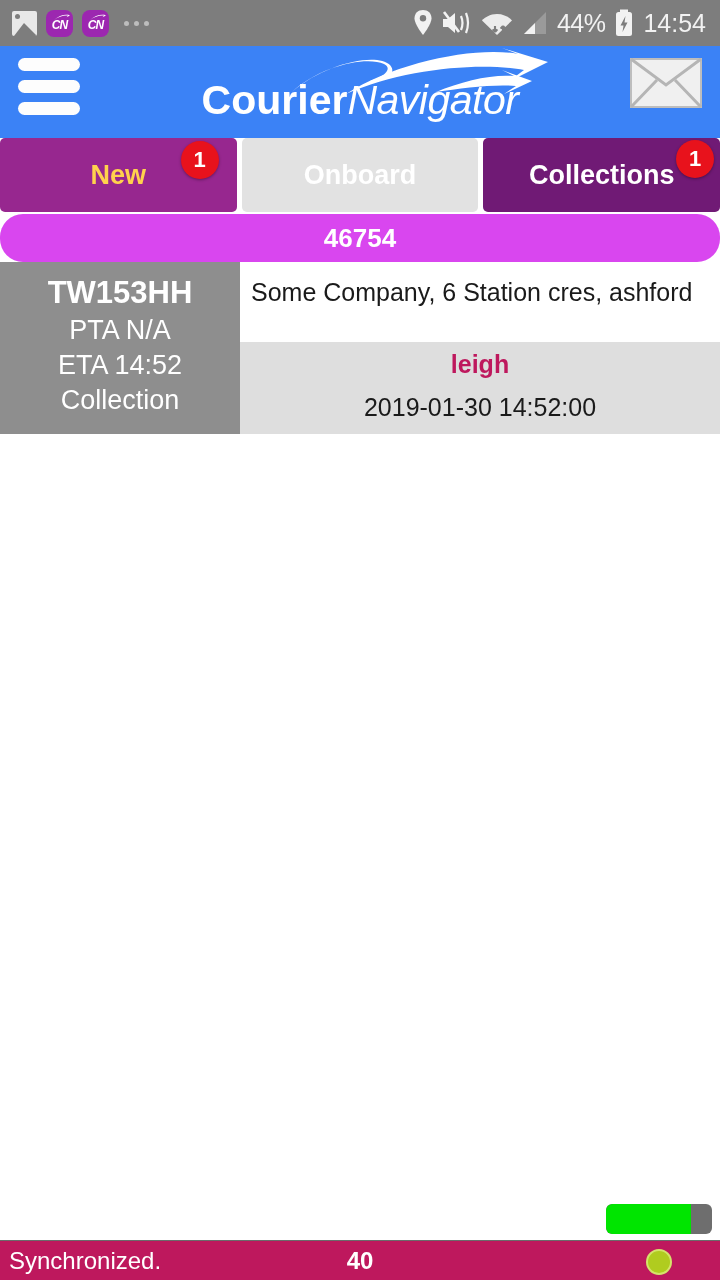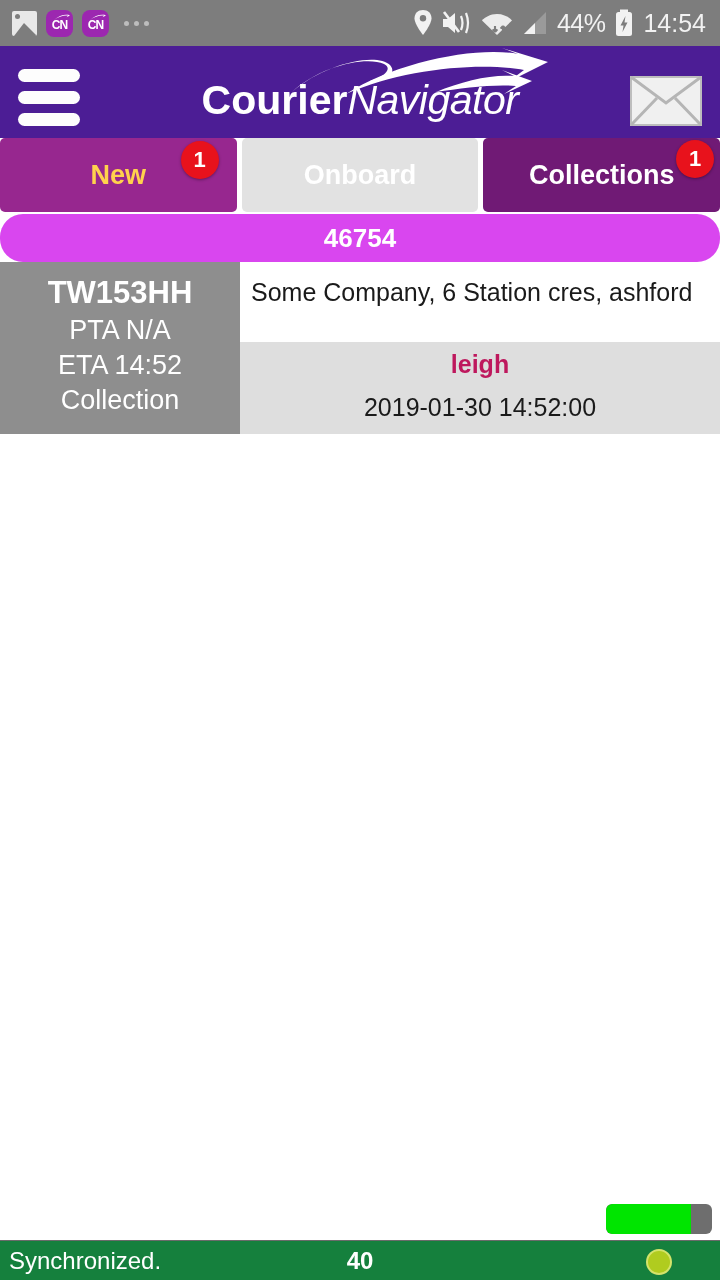--- a/index.html
+++ b/index.html
@@ -41,37 +41,37 @@
     border-bottom:13px solid #7d7d7d;
   }
   .icon-cn {
     width:27px; height:27px; border-radius:8px;
     background:#9c27b0;
     display:flex; align-items:center; justify-content:center;
     position:relative; overflow:hidden;
   }
   .icon-cn .cn-txt{
     font-size:12px; font-weight:bold; color:#ffffff;
-    letter-spacing:-1px; line-height:1; margin-top:3px;
+    font-style:italic; letter-spacing:-1px; line-height:1; margin-top:3px;
   }
   .icon-cn .cn-swoosh{
     position:absolute; top:4px; right:3px;
     width:16px; height:7px;
   }
   .icon-dots{ display:flex; gap:5px; align-items:center; margin-left:6px;}
   .icon-dots i{ width:5px;height:5px;background:#bdbdbd;border-radius:50%; display:block;}
 
   .sb-pct { font-size:25px; letter-spacing:-0.5px; }
   .sb-time { font-size:25px; letter-spacing:0px; }
 
   
   .appbar{
     height:92px; flex:0 0 92px;
-    background:#4c1d95;
-    display:flex; align-items:flex-end;
+    background:#3b82f6;
+    display:flex; align-items:flex-start;
     position:relative;
     padding:12px 18px;
   }
   .hamburger{ width:62px; display:flex; flex-direction:column; gap:9px; cursor:pointer;}
   .hamburger span{ display:block; height:13px; background:#fdfdfd; border-radius:7px; }
 
   .logo-wrap{
     position:absolute; left:0; right:0; top:0; bottom:0;
     display:flex; align-items:center; justify-content:center;
     pointer-events:none;
@@ -143,21 +143,21 @@
     background:#dedede; flex:1 1 auto;
     display:flex; flex-direction:column; align-items:center; justify-content:center;
     padding:8px 6px 12px 6px; gap:14px;
   }
   .job-sub-name{ font-size:25px; font-weight:bold; color:#be185d; }
   .job-sub-time{ font-size:25px; color:#1a1a1a; }
 
   
   .bottombar{
     flex:0 0 40px; height:40px;
-    background:#15803d;
+    background:#be185d;
     display:flex; align-items:center;
     color:#ffffff; position:relative;
     border-top:1px solid #6a6a6a;
   }
   .bb-sync{ font-size:24px; padding-left:9px; }
   .bb-count{
     position:absolute; left:0; right:0; text-align:center;
     font-size:24px; font-weight:bold;
   }
   .bb-right{ margin-left:auto; display:flex; align-items:center; gap:15px; padding-right:8px; z-index:2;flex-direction:column;}

